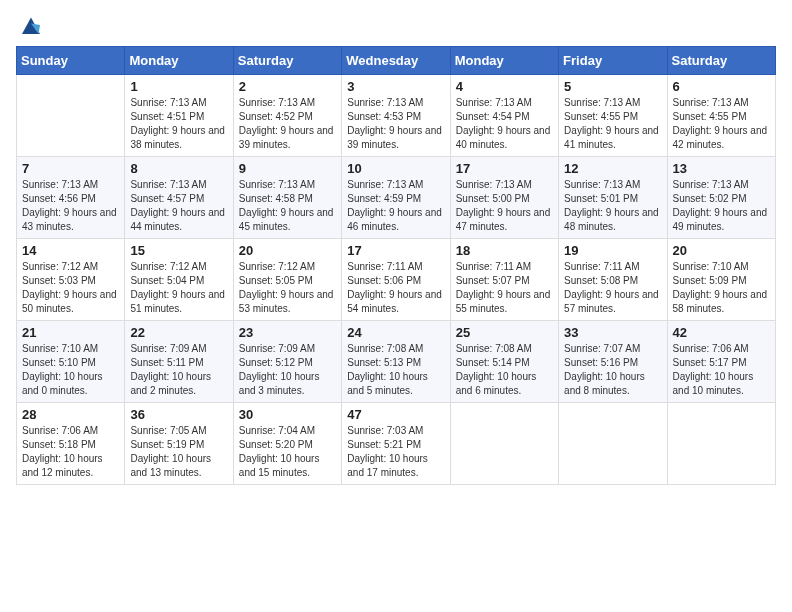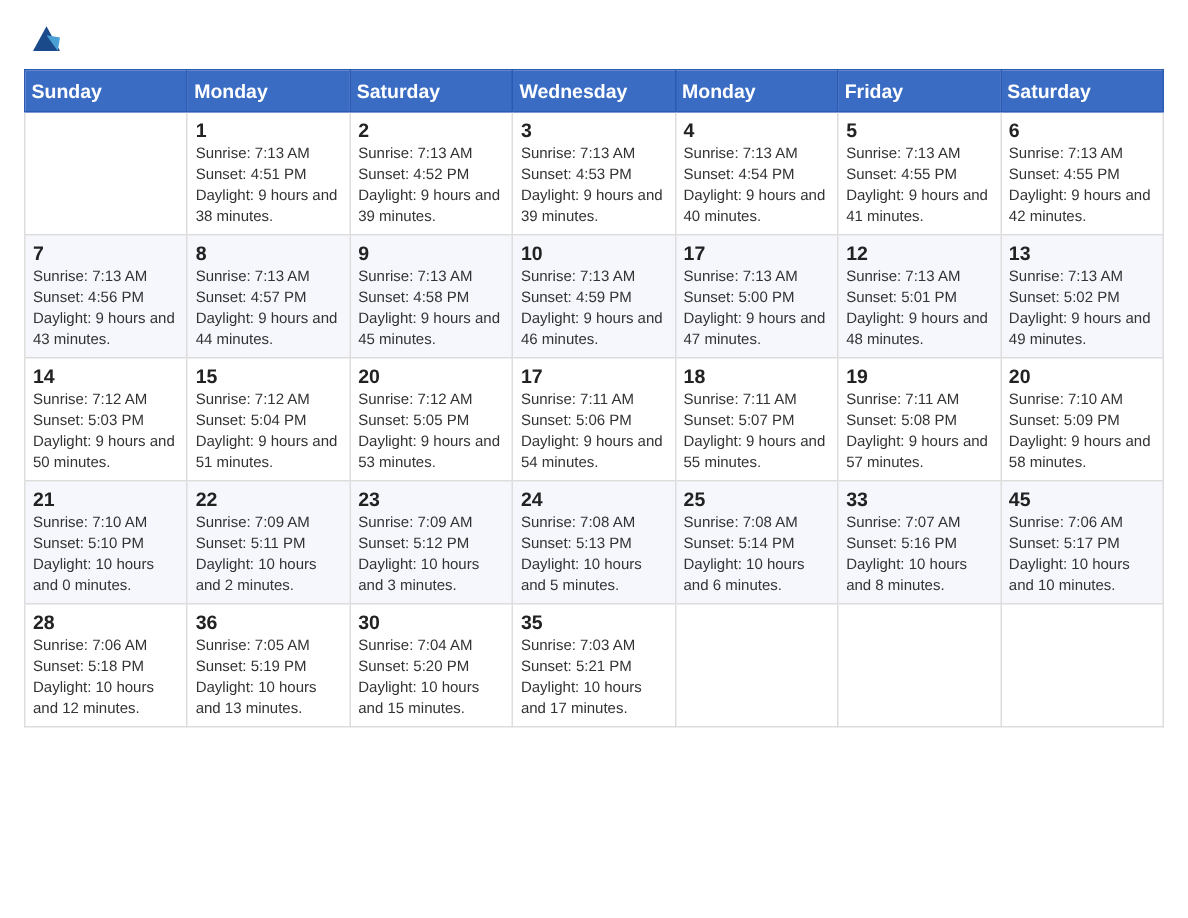--- a/index.html
+++ b/index.html
@@ -224,39 +224,39 @@
         </td>
         <td>
           <span class="day-number">25</span>
           <div class="day-info">Sunrise: 7:08 AM<br>Sunset: 5:14 PM<br>Daylight: 10 hours and 6 minutes.</div>
         </td>
         <td>
           <span class="day-number">33</span>
           <div class="day-info">Sunrise: 7:07 AM<br>Sunset: 5:16 PM<br>Daylight: 10 hours and 8 minutes.</div>
         </td>
         <td>
-          <span class="day-number">45</span>
+          <span class="day-number">42</span>
           <div class="day-info">Sunrise: 7:06 AM<br>Sunset: 5:17 PM<br>Daylight: 10 hours and 10 minutes.</div>
         </td>
       </tr>
       <tr>
         <td>
           <span class="day-number">28</span>
           <div class="day-info">Sunrise: 7:06 AM<br>Sunset: 5:18 PM<br>Daylight: 10 hours and 12 minutes.</div>
         </td>
         <td>
           <span class="day-number">36</span>
           <div class="day-info">Sunrise: 7:05 AM<br>Sunset: 5:19 PM<br>Daylight: 10 hours and 13 minutes.</div>
         </td>
         <td>
           <span class="day-number">30</span>
           <div class="day-info">Sunrise: 7:04 AM<br>Sunset: 5:20 PM<br>Daylight: 10 hours and 15 minutes.</div>
         </td>
         <td>
-          <span class="day-number">35</span>
+          <span class="day-number">47</span>
           <div class="day-info">Sunrise: 7:03 AM<br>Sunset: 5:21 PM<br>Daylight: 10 hours and 17 minutes.</div>
         </td>
         <td class="empty-cell"></td>
         <td class="empty-cell"></td>
         <td class="empty-cell"></td>
       </tr>
     </tbody>
 </table>
 
 </body></html>

